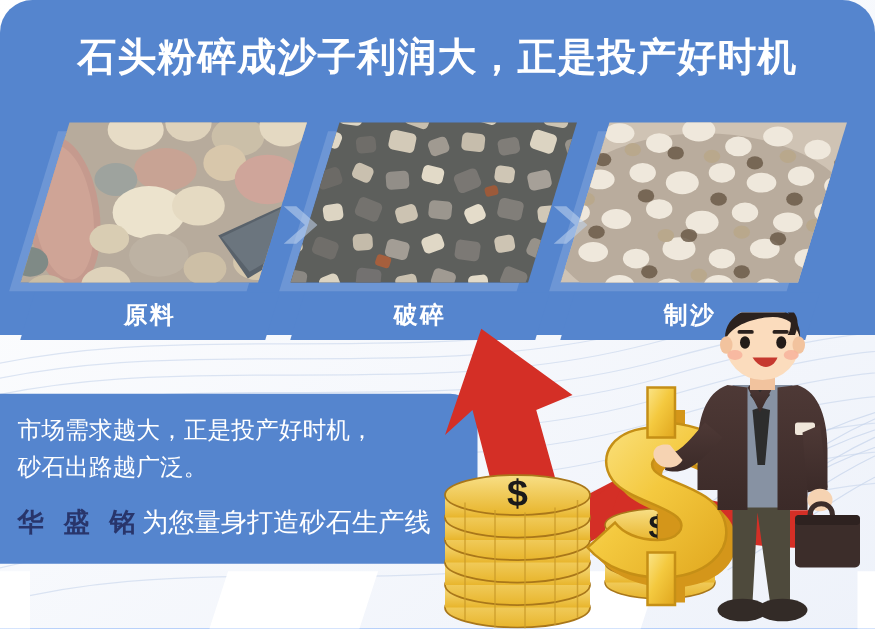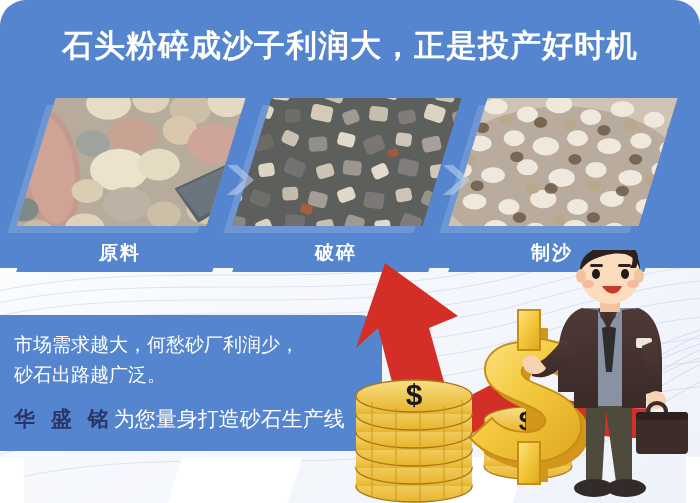--- a/index.html
+++ b/index.html
@@ -351,21 +351,21 @@
         </g>
       </svg>
     </div>
   </div>
   <div class="label l3">
     <span class="txt">制沙</span>
   </div>
 
   <div class="bluecard"></div>
   <div class="copy">
-    <div class="line">市场需求越大，何愁砂厂利润少，</div>
+    <div class="line">市场需求越大，正是投产好时机，</div>
     <div class="line">砂石出路越广泛。</div>
     <div class="slogan">
       <span class="brand">华 盛 铭</span><span>为您量身打造砂石生产线</span>
     </div>
   </div>
 
   <svg class="art" viewBox="0 0 350 253" aria-hidden="true">
     <defs>
       <linearGradient id="goldg" x1="0" y1="0" x2="1" y2="1">
         <stop offset="0%" stop-color="#fbe589"></stop>

